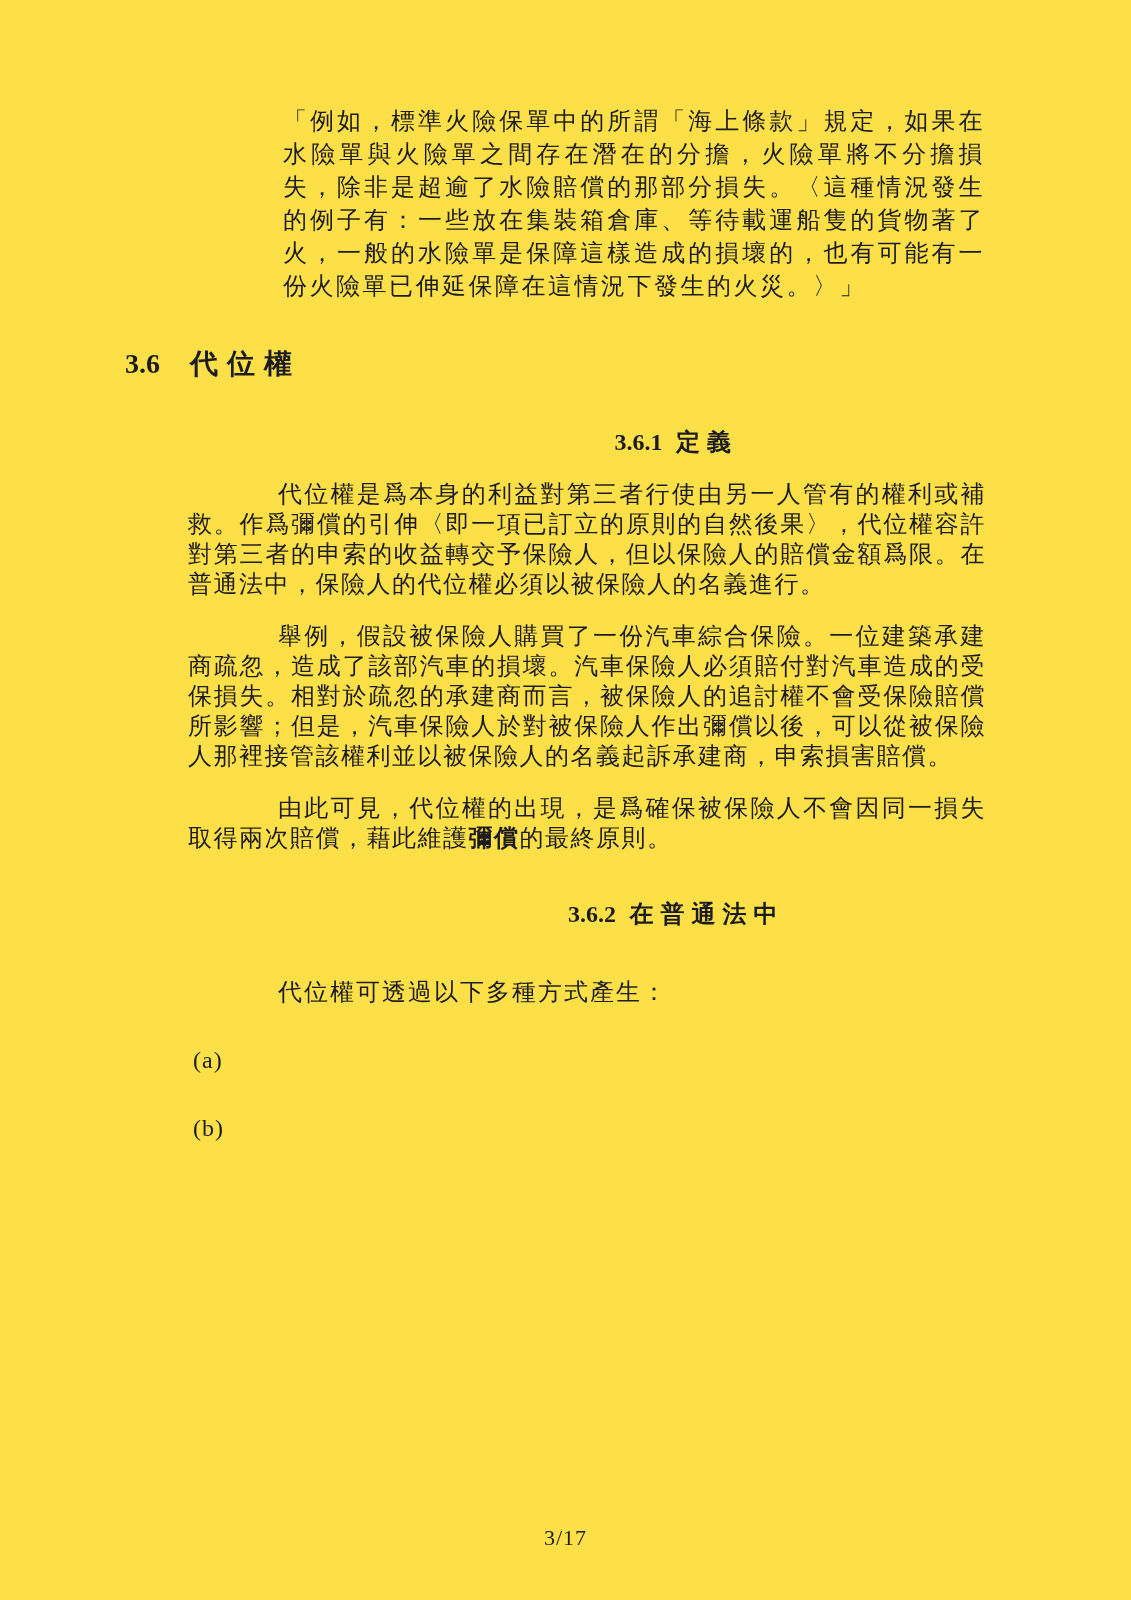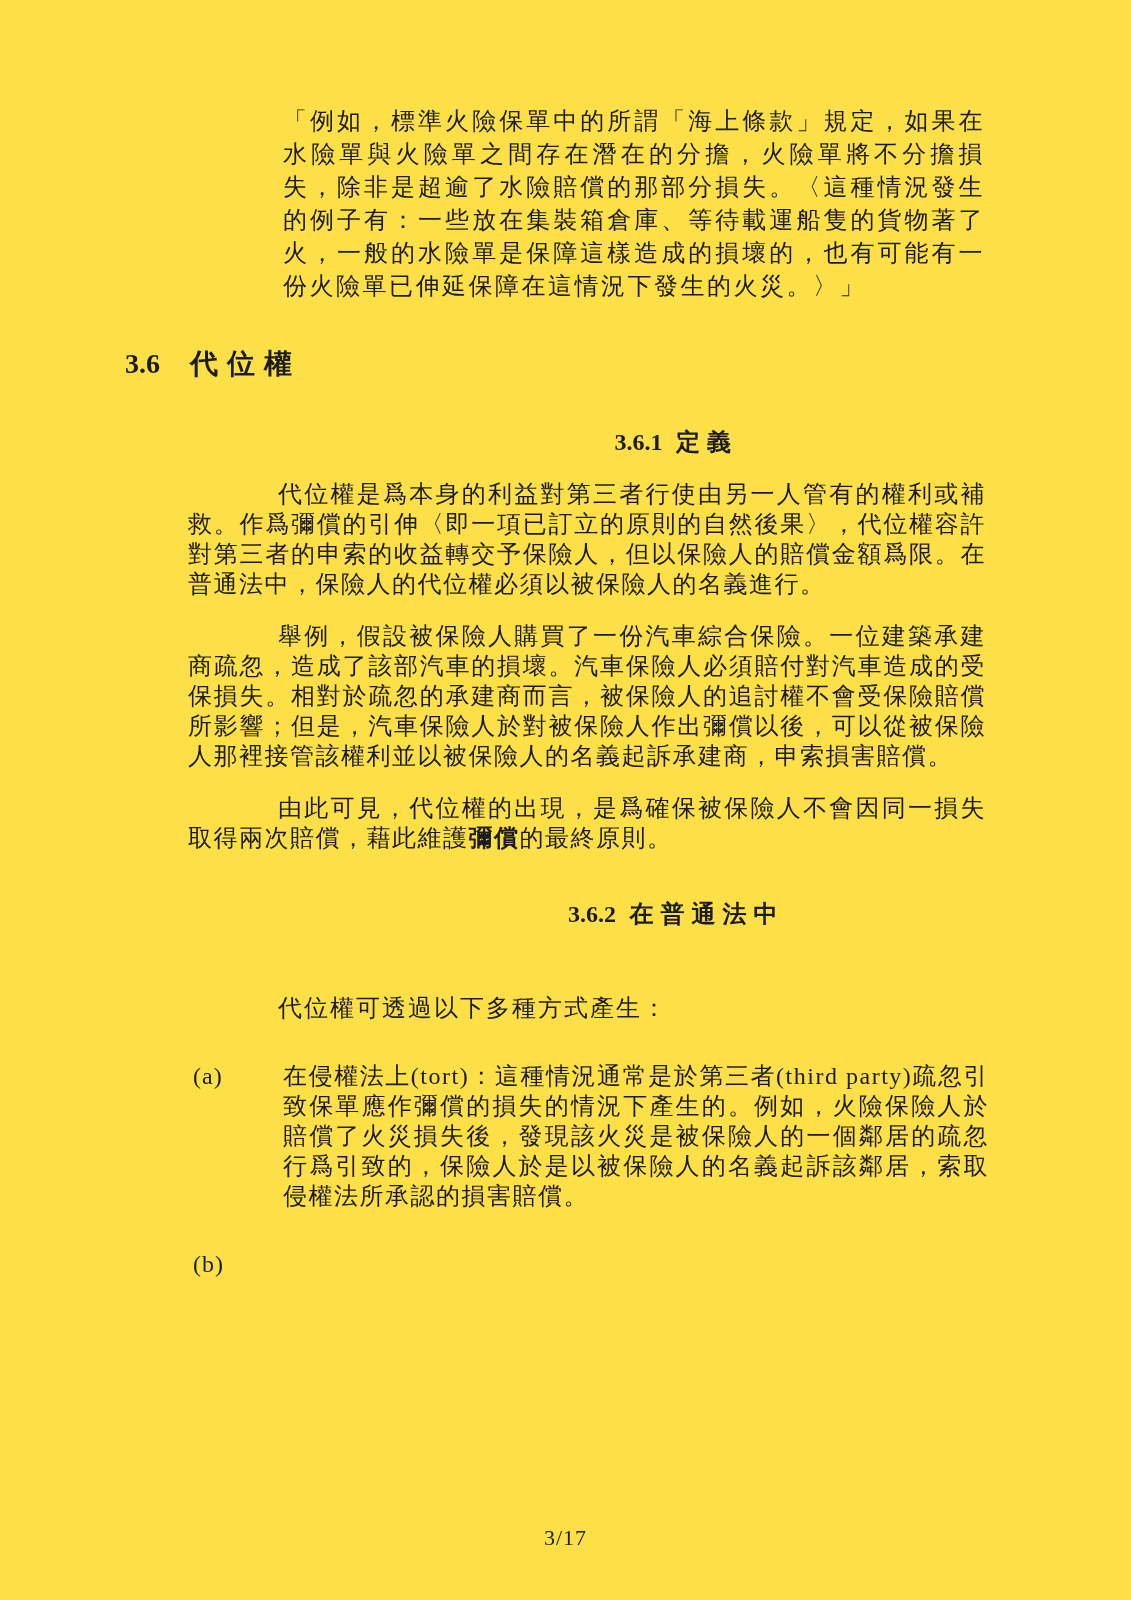--- a/index.html
+++ b/index.html
@@ -61,21 +61,21 @@
   }
   .body-para.first {
   }
   .body-para.indent {
     text-indent: 90px;
   }
   .body-para .bold {
     font-weight: bold;
   }
   .intro-line {
-    margin: 64px 145px 0 278px;
+    margin: 48px 145px 0 278px;
     line-height: 30px;
     letter-spacing: 2px;
   }
   .list-item {
     display: flex;
     margin: 38px 142px 0 193px;
     line-height: 30px;
   }
   .list-item .item-label {
     flex: 0 0 90px;
@@ -119,21 +119,20 @@
   <p class="body-para indent"><span>由此可見，代位權的出現，是爲確保被保險人不會因同一損失取得兩次賠償，藉此維護</span><span class="bold">彌償</span><span>的最終原則。</span></p>
 
   <div class="subsection-heading">
     <span class="sub-num">3.6.2</span><span class="sub-title">在普通法中</span>
   </div>
 
   <p class="intro-line">代位權可透過以下多種方式產生：</p>
 
   <div class="list-item">
     <span class="item-label">(a)</span>
-    <span class="item-text">在侵權法上(tort)：這種情況通常是於第三者(third party)疏忽引致保單應作彌償的損失的情況下產生的。例如，火險保險人於賠償了火災損失後，發現該火災是被保險人的一個鄰居的疏忽行爲引致的，保險人於是以被保險人的名義起訴該鄰居，索取侵權法所承認的損害賠償。</span>
   </div>
 
   <div class="list-item">
     <span class="item-label">(b)</span>
   </div>
 
   <div class="page-footer">3/17</div>
 
 </div>
 

